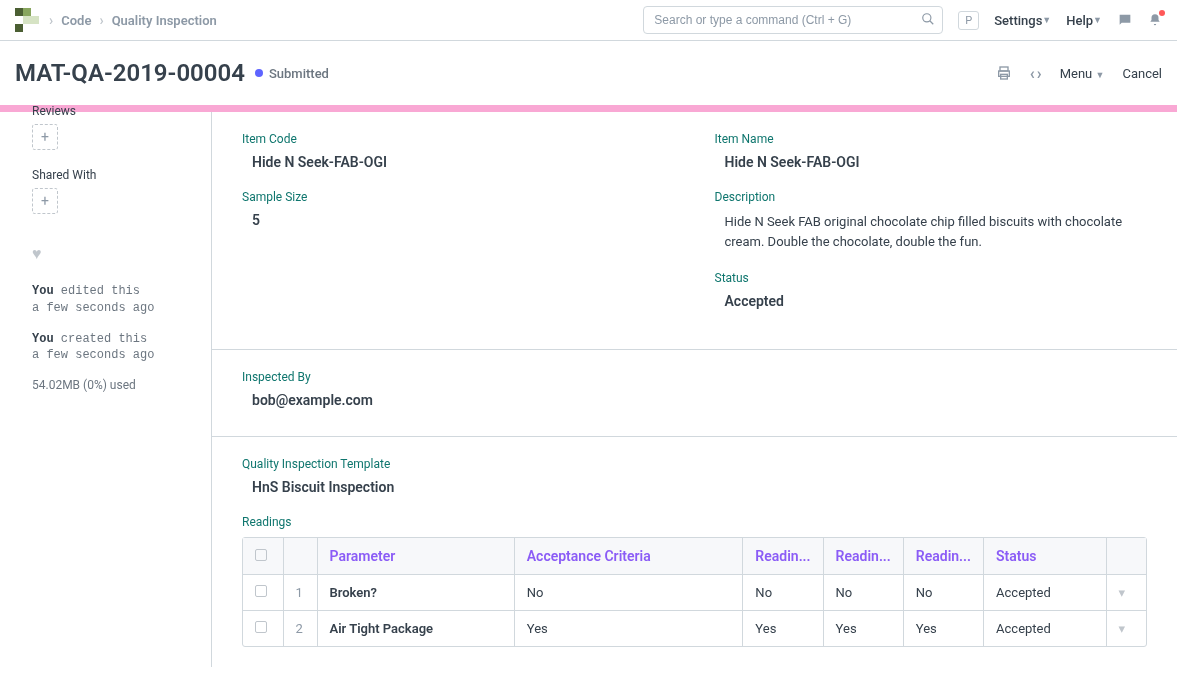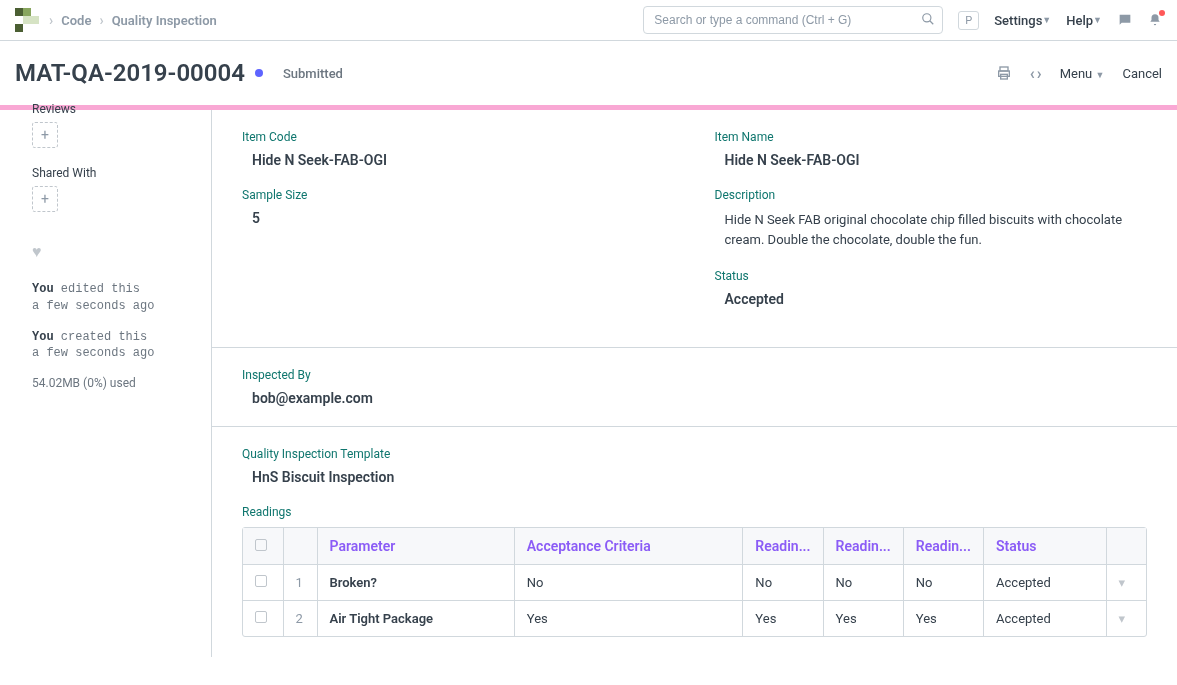--- a/index.html
+++ b/index.html
@@ -14,23 +14,23 @@
 .search-wrap { position: relative; width: 300px; margin-right: 15px; }
 .search-input { width: 100%; height: 28px; border: 1px solid #d1d8dd; border-radius: 4px; padding: 0 30px 0 10px; font-size: 12px; color: #36414c; background: #fff; }
 .search-input::placeholder { color: #8d99a6; }
 .search-icon { position: absolute; right: 8px; top: 6px; width: 14px; height: 14px; color: #8d99a6; }
 .top-right { display: flex; align-items: center; gap: 15px; }
 .kbd-box { border: 1px solid #d1d8dd; border-radius: 3px; padding: 2px 6px; font-size: 11px; color: #8d99a6; background: #fff; }
 .top-link { color: #36414c; font-size: 13px; cursor: pointer; display: flex; align-items: center; font-weight: 500; }
 .caret { font-size: 9px; color: #8d99a6; }
 .chat-icon, .bell-wrap { font-size: 16px; color: #8d99a6; cursor: pointer; position: relative; }
 .bell-wrap .dot { position: absolute; top: -2px; right: -3px; width: 6px; height: 6px; background: #ff5858; border-radius: 50%; }
-.titlebar { display: flex; align-items: center; padding: 18px 15px; border-bottom: 5px solid #f9a8d4; }
+.titlebar { display: flex; align-items: center; padding: 18px 15px; border-bottom: 7px solid #f9a8d4; }
 .doc-title { font-size: 24px; font-weight: 600; color: #36414c; margin-right: 10px; }
-.status-pill { display: flex; align-items: center; gap: 20px; font-size: 13px; color: #6c7680; font-weight: 500; }
+.status-pill { display: flex; align-items: center; gap: 6px; font-size: 13px; color: #6c7680; font-weight: 500; }
 .status-dot { width: 8px; height: 8px; background: #5e64ff; border-radius: 50%; display: inline-block; }
 .title-actions { display: flex; align-items: center; gap: 18px; }
 .icon-btn { color: #8d99a6; cursor: pointer; font-size: 16px; }
 .nav-arrows { display: flex; gap: 2px; }
 .nav-arrows span { color: #8d99a6; cursor: pointer; font-size: 16px; font-weight: bold; }
 .text-btn { color: #36414c; font-size: 13px; cursor: pointer; }
 .main { display: flex; }
 .sidebar { width: 211px; padding: 0 15px 15px 32px; }
 .side-section { margin-bottom: 18px; }
 .side-label { font-size: 12px; color: #6c7680; margin-bottom: 6px; }
@@ -181,21 +181,21 @@
           </div>
           <div class="field">
             <div class="field-label">Status</div>
             <div class="field-value">Accepted</div>
           </div>
         </div>
       </div>
     </div>
 
     <div class="section">
-      <div class="field" style="margin-bottom:0">
+      <div class="field" style="margin-bottom:8px">
         <div class="field-label">Inspected By</div>
         <div class="field-value">bob@example.com</div>
       </div>
     </div>
 
     <div class="section" style="border-bottom:none">
       <div class="field">
         <div class="field-label">Quality Inspection Template</div>
         <div class="field-value">HnS Biscuit Inspection</div>
       </div>

